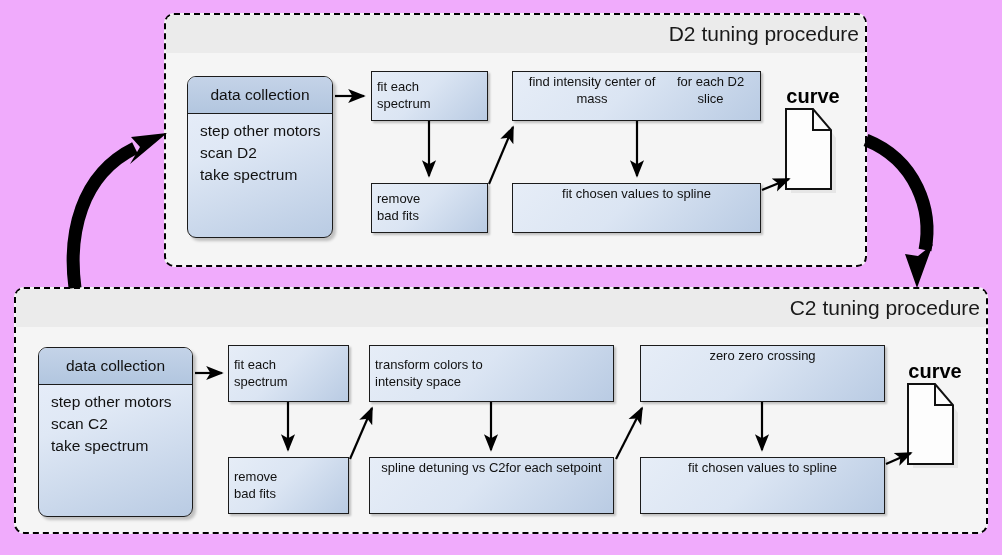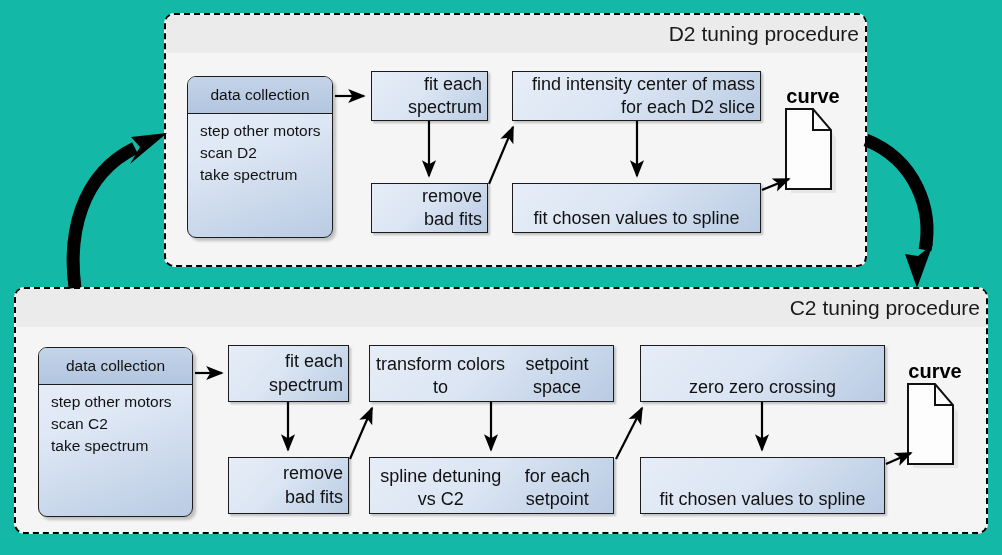--- a/index.html
+++ b/index.html
@@ -7,21 +7,21 @@
     padding: 0;
     background: #ffffff;
   }
   body {
     font-family: "Liberation Sans", sans-serif;
   }
   #canvas {
     position: relative;
     width: 1002px;
     height: 555px;
-    background: #14b8a6;
+    background: #f0abfc;
     overflow: hidden;
   }
 
   
   .panel {
     position: absolute;
     border: 2px dashed #000000;
     border-radius: 10px;
     background: #f5f5f5;
     box-sizing: border-box;
@@ -45,25 +45,25 @@
   }
 
   
   .node {
     position: absolute;
     box-sizing: border-box;
     border: 1.5px solid #1b1b1b;
     background: linear-gradient(135deg, #e6edf7 0%, #dbe5f3 45%, #b9cbe3 100%);
     box-shadow: 2px 2px 2px rgba(0,0,0,0.22);
     display: flex;
-    align-items: flex-end;
+    align-items: flex-start;
     justify-content: center;
     text-align: center;
     color: #111111;
-    font-size: 18px;
+    font-size: 13px;
     line-height: 1.28;
     padding: 2px 5px;
   }
   .node .lbl { display: block; }
 
   
   .node-composite {
     position: absolute;
     box-sizing: border-box;
     border: 1.5px solid #1b1b1b;
@@ -139,21 +139,21 @@
   <div class="node" style="left:371px; top:71px; width:117px; height:50px; flex-direction:column;">
     <span class="lbl">fit each</span>
     <span class="lbl">spectrum</span>
   </div>
 
   <div class="node" style="left:371px; top:183px; width:117px; height:50px; flex-direction:column;">
     <span class="lbl">remove</span>
     <span class="lbl">bad fits</span>
   </div>
 
-  <div class="node" style="left:512px; top:71px; width:249px; height:50px; flex-direction:column;">
+  <div class="node" style="left:512px; top:71px; width:249px; height:50px; flex-direction:row;">
     <span class="lbl">find intensity center of mass</span>
     <span class="lbl">for each D2 slice</span>
   </div>
 
   <div class="node" style="left:512px; top:183px; width:249px; height:50px;">
     <span class="lbl">fit chosen values to spline</span>
   </div>
 
   <div class="doc-wrap" style="left:784px; top:85px; width:58px; height:110px;">
     <div class="doc-label">curve</div>
@@ -182,23 +182,23 @@
   <div class="node" style="left:228px; top:345px; width:121px; height:57px; flex-direction:column;">
     <span class="lbl">fit each</span>
     <span class="lbl">spectrum</span>
   </div>
 
   <div class="node" style="left:228px; top:457px; width:121px; height:57px; flex-direction:column;">
     <span class="lbl">remove</span>
     <span class="lbl">bad fits</span>
   </div>
 
-  <div class="node" style="left:369px; top:345px; width:245px; height:57px; flex-direction:row;">
+  <div class="node" style="left:369px; top:345px; width:245px; height:57px; flex-direction:column;">
     <span class="lbl">transform colors to</span>
-    <span class="lbl">setpoint space</span>
+    <span class="lbl">intensity space</span>
   </div>
 
   <div class="node" style="left:369px; top:457px; width:245px; height:57px; flex-direction:row;">
     <span class="lbl">spline detuning vs C2</span>
     <span class="lbl">for each setpoint</span>
   </div>
 
   <div class="node" style="left:640px; top:345px; width:245px; height:57px;">
     <span class="lbl">zero zero crossing</span>
   </div>

